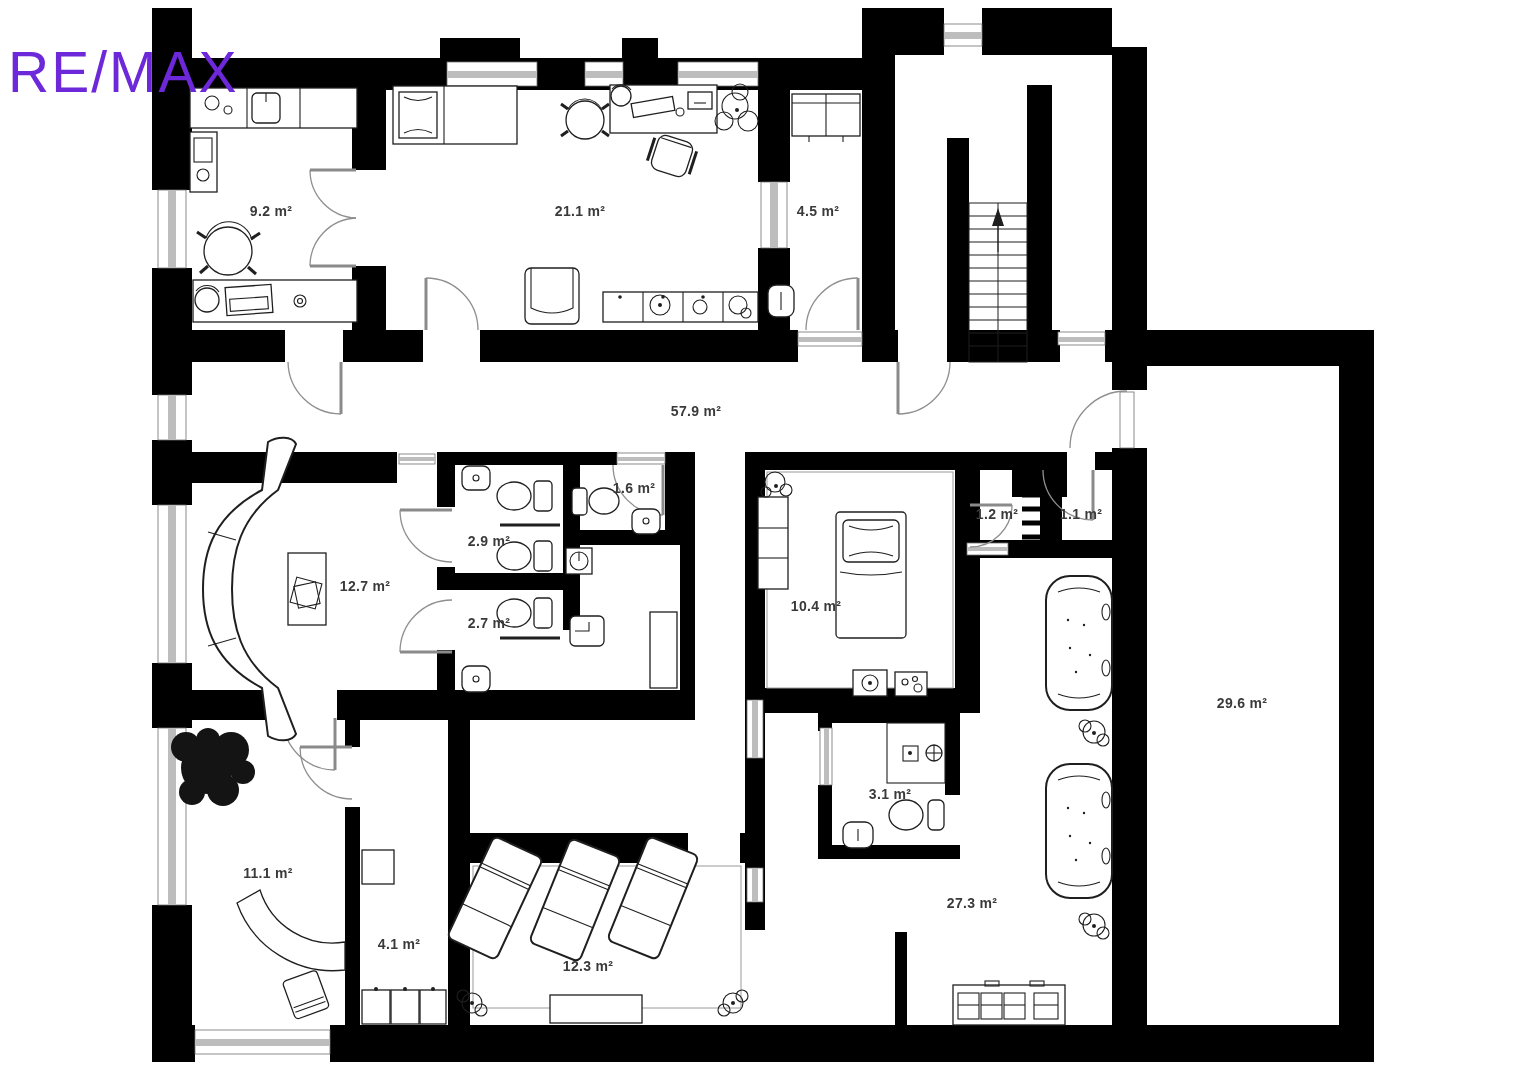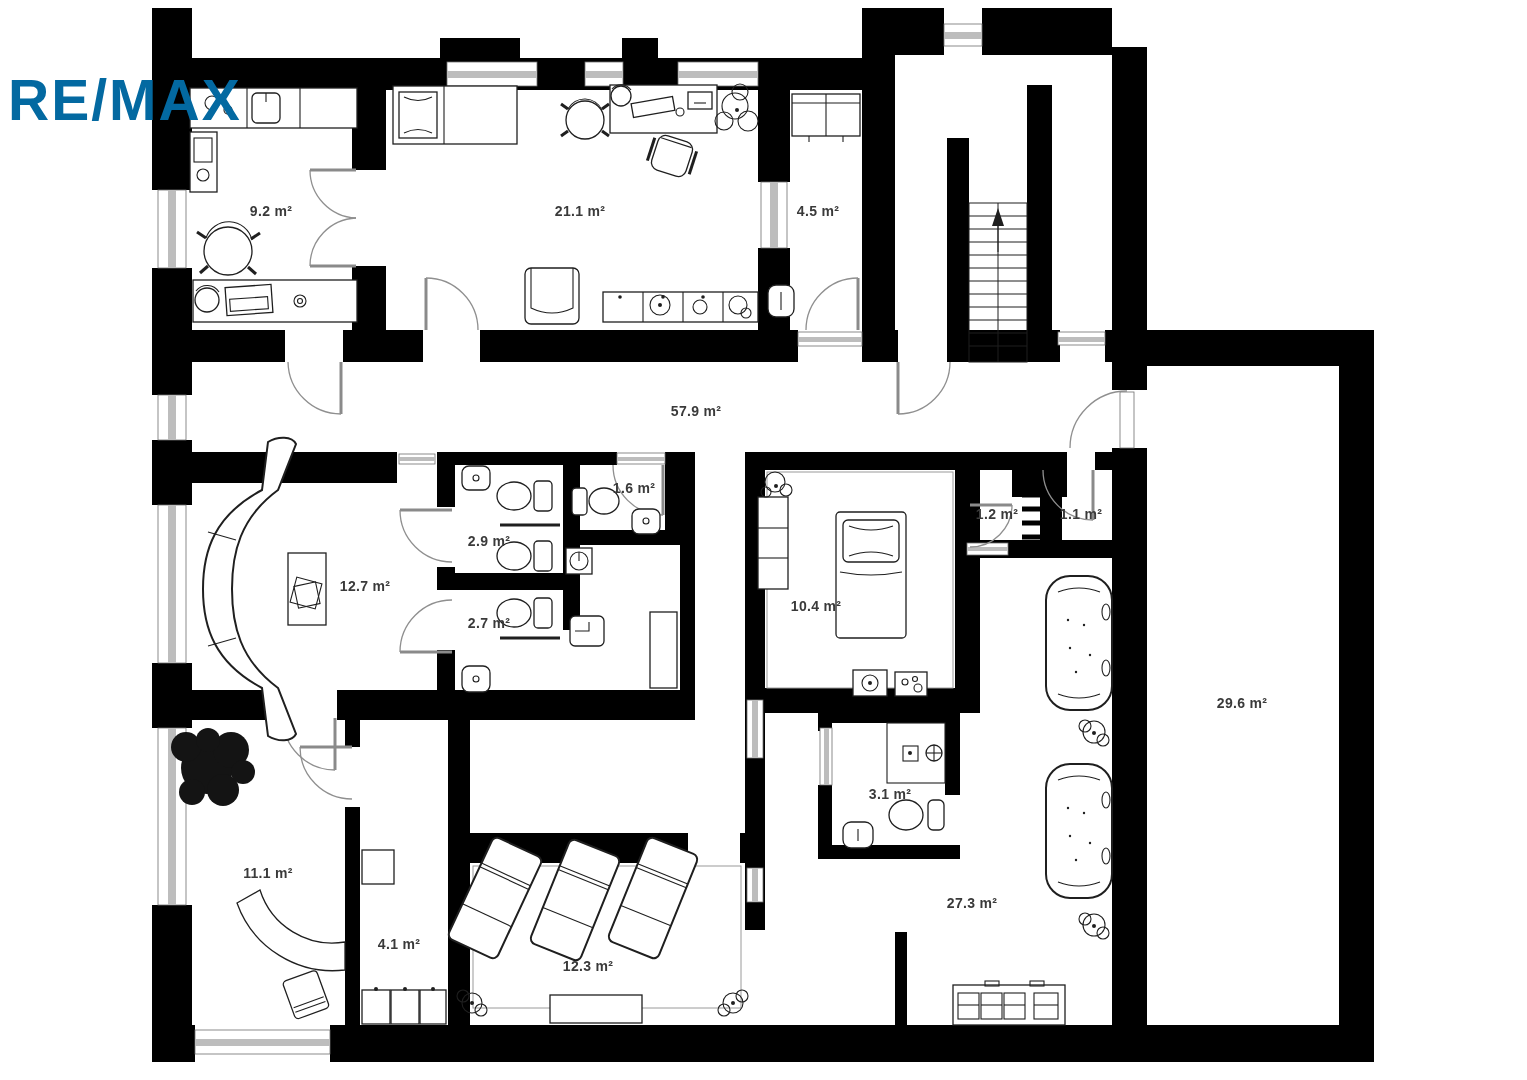--- a/index.html
+++ b/index.html
@@ -1,19 +1,19 @@
 <!DOCTYPE html>
 <html><head>
 <meta charset="utf-8">
 <style>
   html,body{margin:0;padding:0;background:#ffffff;}
   .plan-wrap{position:relative;width:1527px;height:1080px;background:#ffffff;overflow:hidden;
              font-family:"Liberation Sans", sans-serif;}
-  .logo{position:absolute;left:8px;top:72px;font-size:57px;font-weight:700;letter-spacing:2px;
-        color:#0369a1;z-index:5;line-height:1;}
+  .logo{position:absolute;left:8px;top:44px;font-size:57px;font-weight:400;letter-spacing:2px;
+        color:#6d28d9;z-index:5;line-height:1;}
   svg{position:absolute;left:0;top:0;}
   .wall{fill:#000000;stroke:none;}
   .winw{fill:#ffffff;stroke:#6f6f6f;stroke-width:0.8;}
   .winb{fill:#bdbdbd;stroke:none;}
   .door{fill:none;stroke:#8f8f8f;stroke-width:1.3;}
   .leaf{stroke:#8a8a8a;stroke-width:3;fill:none;}
   .f{fill:#ffffff;stroke:#1f1f1f;stroke-width:1.3;}
   .fl{fill:none;stroke:#1f1f1f;stroke-width:1.1;}
   .fb{fill:#ffffff;stroke:#1f1f1f;stroke-width:2;}
   .inset{fill:none;stroke:#9a9a9a;stroke-width:1;}

